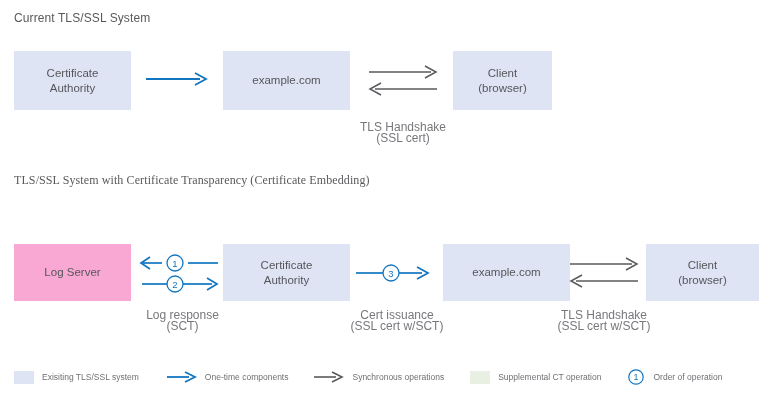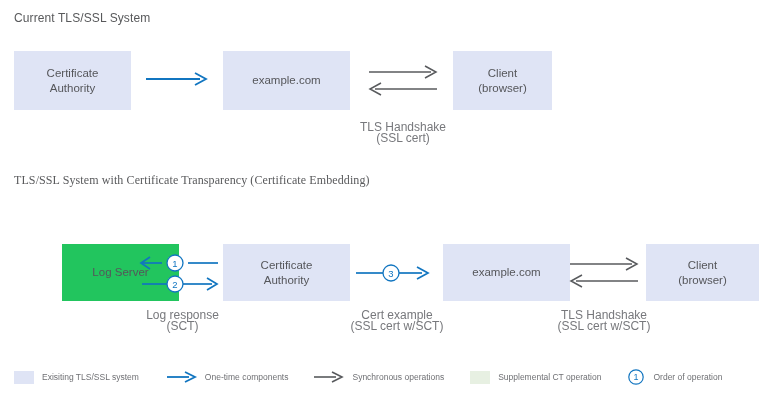--- a/index.html
+++ b/index.html
@@ -25,21 +25,21 @@
     display:flex;
     align-items:center;
     justify-content:center;
     text-align:center;
     font-size:11.5px;
     line-height:15px;
     color:#55565a;
   }
   .node .lbl{display:block;}
   .node.blue{background:#dfe4f5;}
-  .node.green{background:#22c55e;margin-left:48px;}
+  .node.green{background:#f9a8d4;}
 
   .caption{
     position:absolute;
     font-size:12px;
     line-height:10.5px;
     color:#77787c;
     text-align:center;
     white-space:pre-line;
   }
 
@@ -146,21 +146,21 @@
 
   <div class="arrowbox" style="left:356px;top:264px;">
     <svg width="82" height="18" viewBox="0 0 82 18">
       <line x1="0" y1="9" x2="27" y2="9" stroke="#1175c0" stroke-width="1.7"></line>
       <line x1="43" y1="9" x2="66" y2="9" stroke="#1175c0" stroke-width="1.7"></line>
       <polyline points="61,3 72,9 61,15" fill="none" stroke="#1175c0" stroke-width="1.7"></polyline>
       <circle cx="35" cy="9" r="8" fill="#ffffff" stroke="#1175c0" stroke-width="1.3"></circle>
       <text x="35" y="12.6" text-anchor="middle" font-family="Liberation Sans, sans-serif" font-size="9.5" fill="#1175c0">3</text>
     </svg>
   </div>
-  <div class="caption" style="left:336px;top:310px;width:122px;">Cert example
+  <div class="caption" style="left:336px;top:310px;width:122px;">Cert issuance
 (SSL cert w/SCT)</div>
 
   <div class="node blue" style="left:443px;top:244px;width:127px;height:57px;">
     <div>
       <span class="lbl">example.com</span>
     </div>
   </div>
 
   <div class="arrowbox" style="left:568px;top:256px;">
     <svg width="72" height="34" viewBox="0 0 72 34">

